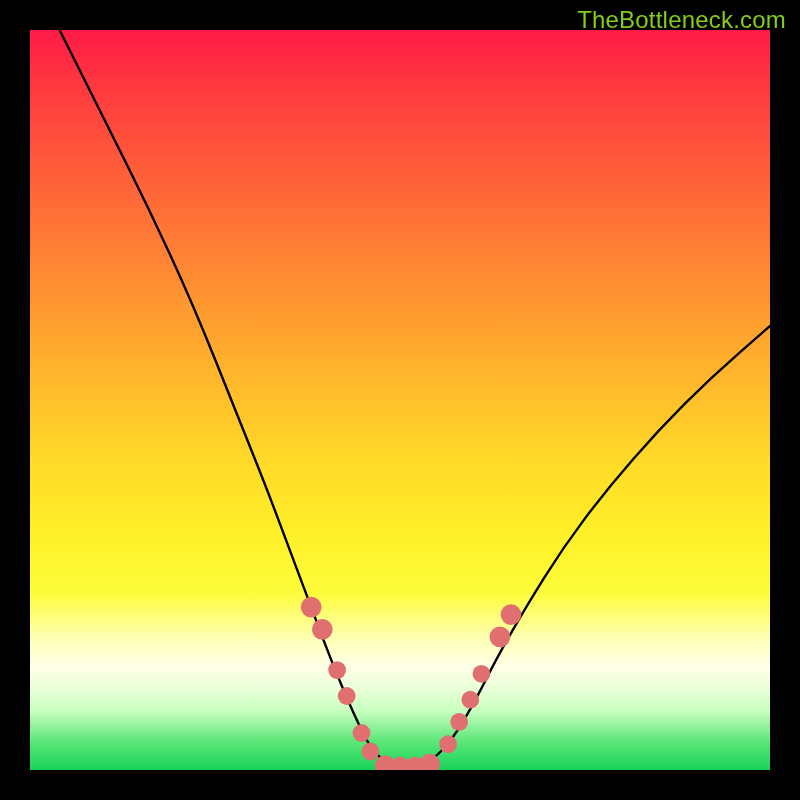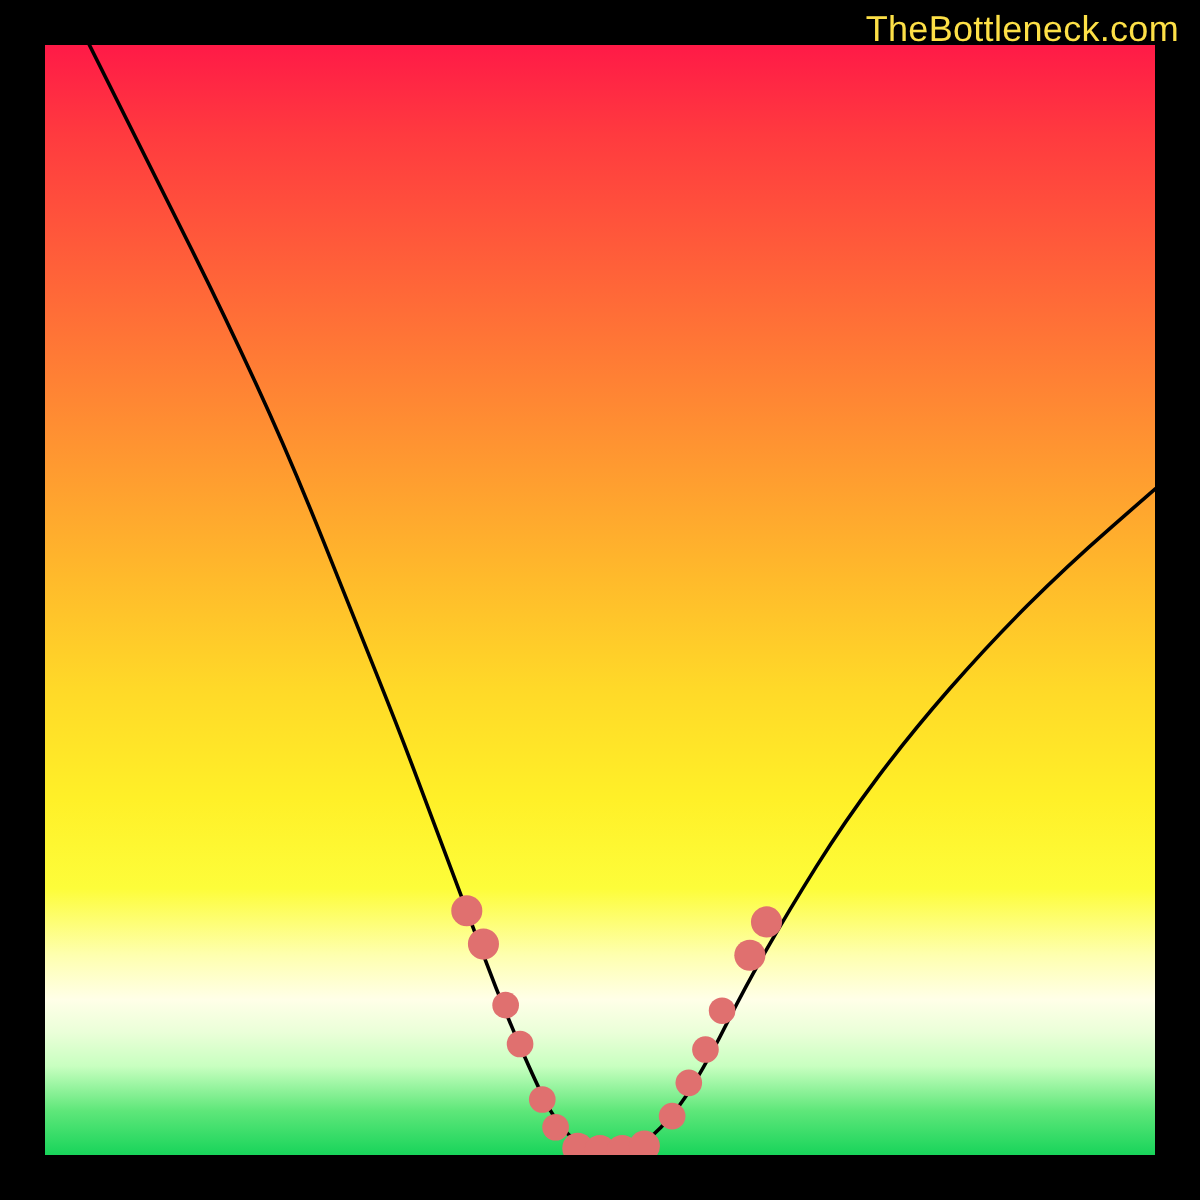--- a/index.html
+++ b/index.html
@@ -40,21 +40,21 @@
       #eaffd8 89%,
       #c8ffc0 92%,
       #5fe77a 96%,
       #18d45a 100%
     );
   }
   .watermark {
     position: absolute;
     top: 6px;
     right: 14px;
-    color: #fde047;
+    color: #84cc16;
     font-size: 24px;
     letter-spacing: 0.2px;
     font-weight: 400;
     user-select: none;
   }
   svg.curve {
     position: absolute;
     left: 0;
     top: 0;
     width: 740px;

